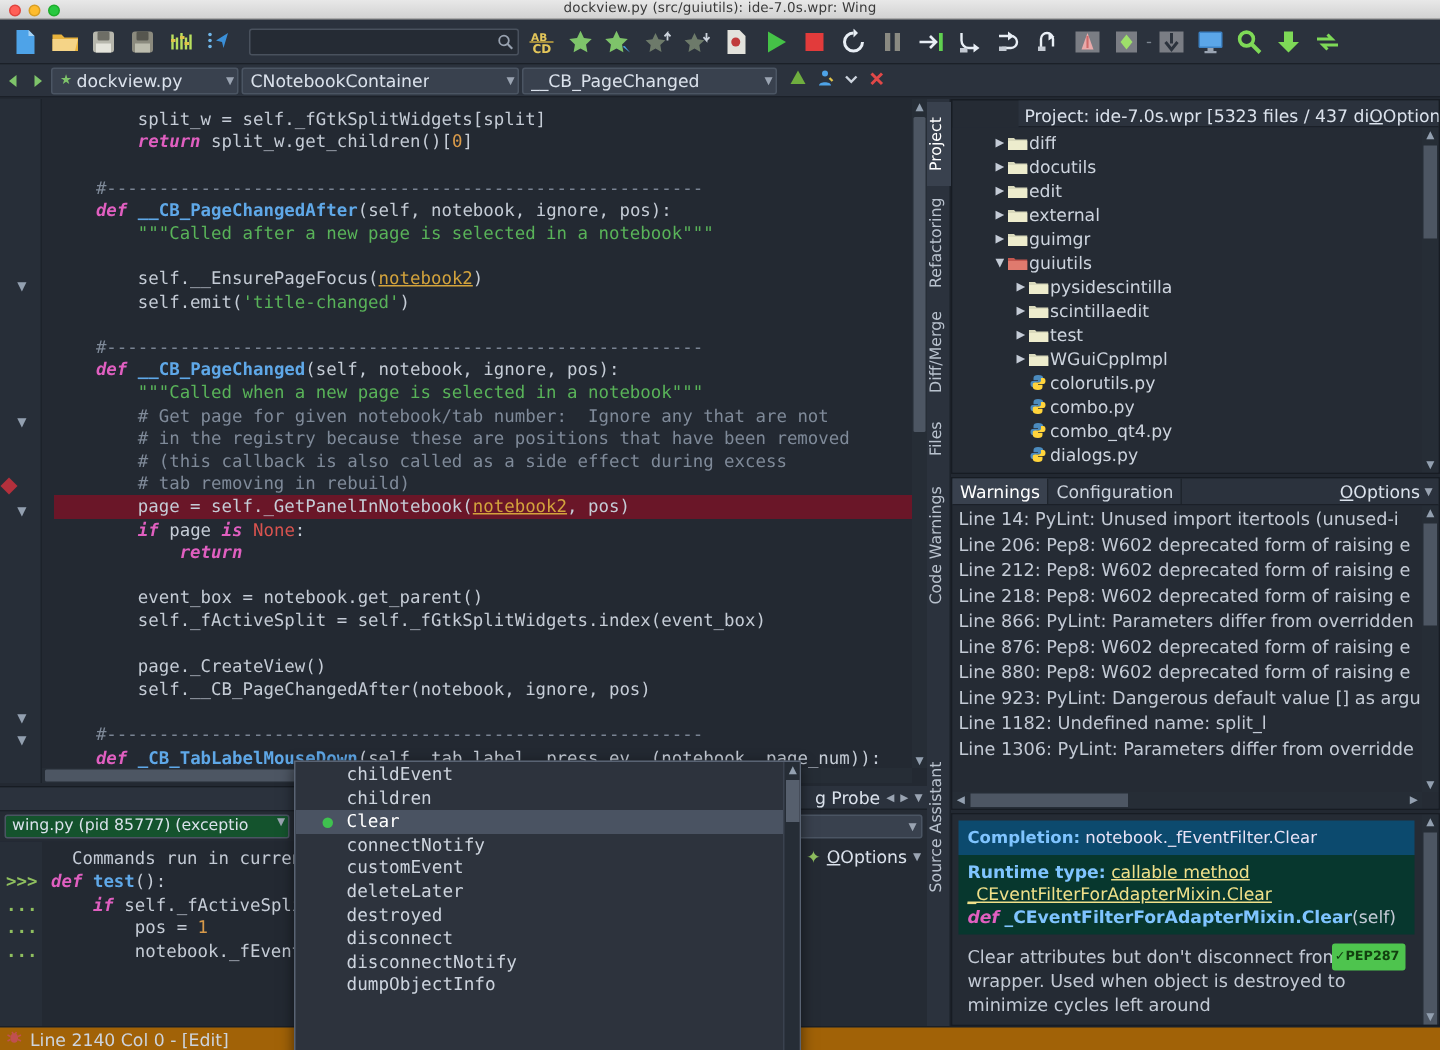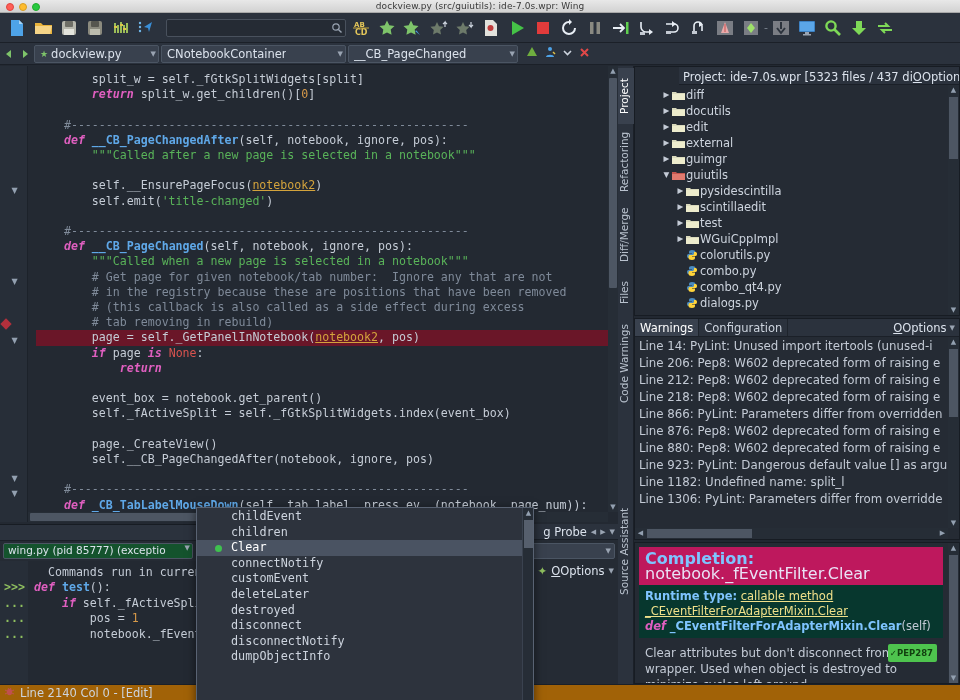--- a/index.html
+++ b/index.html
@@ -148,21 +148,21 @@
     border-bottom:1px solid #1b2028; }
   .ptab{ padding:0 5px; font-size:11.5px; line-height:18px; color:#cdd4de;
     border-right:1px solid #1e242c; cursor:pointer; }
   .ptab.active{ background:#39414e; color:#ffffff; }
 
   .wlist{ padding:1px 0 0 4px; }
   .wrow{ height:17px; line-height:17px; font-size:11.8px; color:#c3cad5;
     white-space:nowrap; overflow:hidden; cursor:pointer; }
 
   .sa-card{ margin:4px; }
-  .sa-comp{ background:#be185d; padding:4px 6px; color:#e9e2f6; font-size:16px;
+  .sa-comp{ background:#0c4a6e; padding:4px 6px; color:#e9e2f6; font-size:11px;
     line-height:15px; }
   .sa-comp b{ color:#7fc4ff; }
   .sa-rt{ background:#07372e; padding:4px 6px; font-size:11.5px; line-height:15px; }
   .sa-rt .lbl{ color:#7fc4ff; font-weight:bold; }
   .sa-rt .ul{ color:#f0e08a; text-decoration:underline; }
   .sa-rt .d{ color:#e05fc0; font-style:italic; font-weight:bold; }
   .sa-rt .nm{ color:#7fc4ff; font-weight:bold; }
   .sa-doc{ position:relative; padding:7px 6px 3px 6px; color:#c3cad5; font-size:11.8px;
     line-height:16px; }
   .pep{ position:absolute; right:6px; top:6px; background:#4ec44e; color:#12400f;

